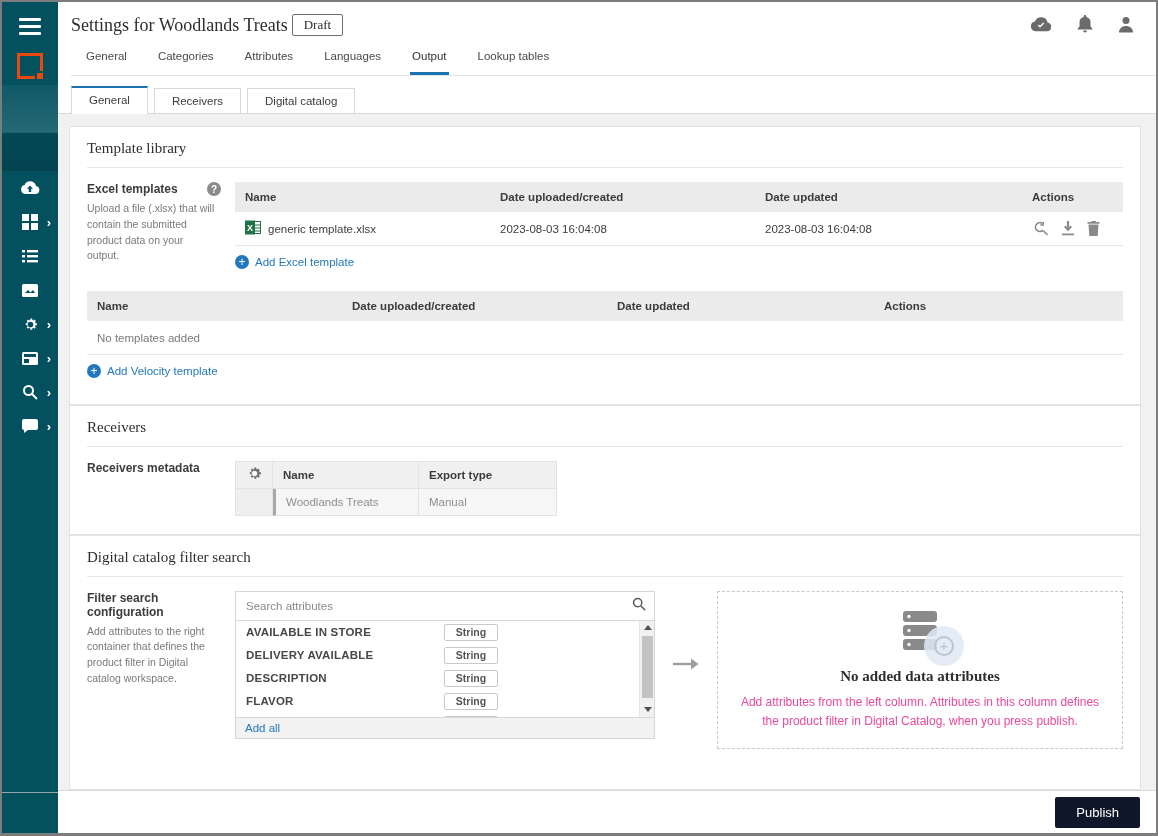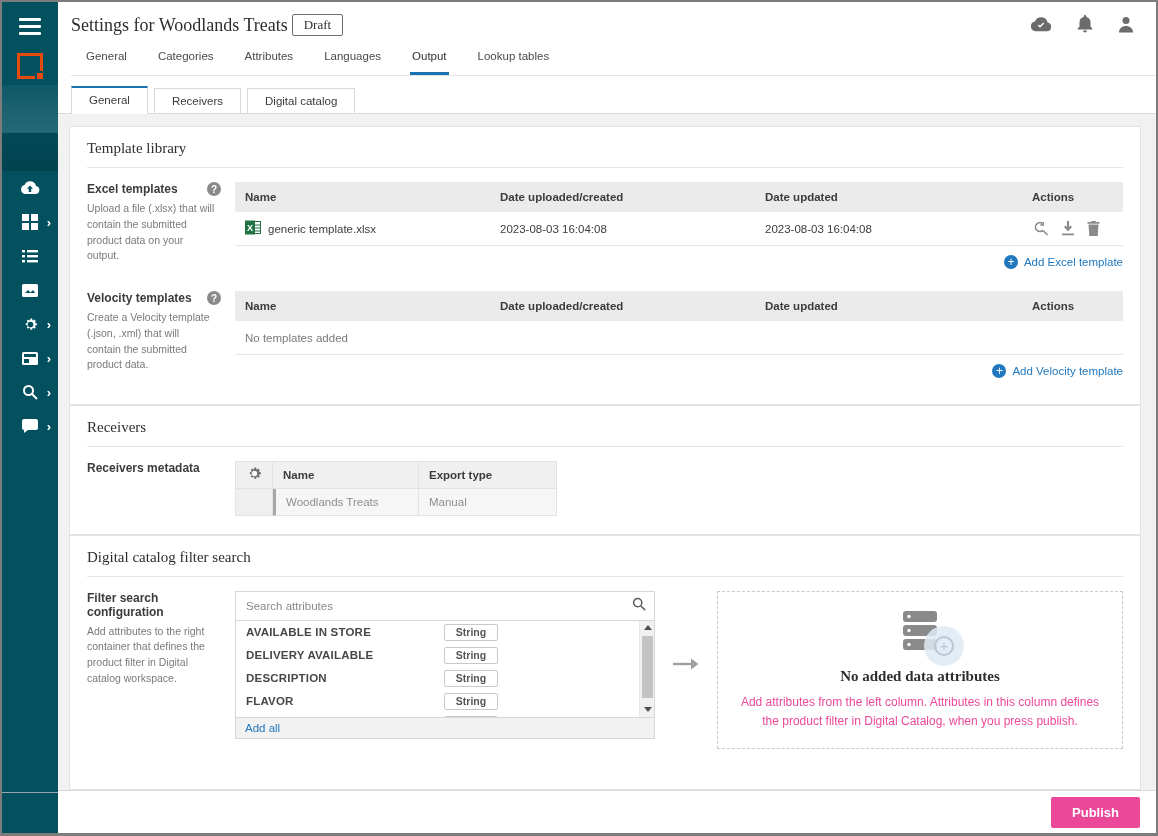--- a/index.html
+++ b/index.html
@@ -51,21 +51,21 @@
 
   
   .tmpl-table { flex:1; min-width:0; }
   .t-head { display:flex; background:#ebebeb; height:30px; align-items:center; font-size:11.5px; font-weight:bold; color:#3c3c3c; }
   .t-row { display:flex; height:34px; align-items:center; font-size:11.5px; color:#3c3c3c; border-bottom:1px solid #e6e6e6; }
   .c-name { flex:0 0 265px; padding-left:10px; display:flex; align-items:center; gap:7px; }
   .c-date1 { flex:0 0 265px; }
   .c-date2 { flex:0 0 267px; }
   .c-actions { flex:1; display:flex; gap:12px; align-items:center; }
   .empty-row { color:#7a7a7a; }
-  .add-row { display:flex; justify-content:flex-end; padding-top:9px; }
+  .add-row { display:flex; justify-content:flex-start; padding-top:9px; }
   .add-link { display:flex; align-items:center; gap:6px; color:#2178be; font-size:11.5px; cursor:pointer; }
   .plus-circle { width:14px; height:14px; border-radius:50%; background:#2178be; color:#fff; display:flex; align-items:center; justify-content:center; font-size:12px; line-height:1; }
   .plus-circle::after { content:"+"; margin-top:-1px; }
   .vel-block { margin-top:22px; }
   .action-icon { cursor:pointer; display:flex; }
 
   
   .rcv-table { font-size:11.5px; }
   .rcv-head { display:flex; }
   .rcv-head .cell { background:#f0f0f0; border:1px solid #e3e3e3; border-left:none; height:28px; display:flex; align-items:center; font-weight:bold; color:#3c3c3c; padding-left:10px; }
@@ -97,21 +97,21 @@
   .addall-link { color:#2178be; font-size:11.5px; cursor:pointer; }
   .arrow-zone { flex:0 0 62px; display:flex; align-items:center; justify-content:center; height:148px; }
   .drop-panel { flex:1; border:1px dashed #c9c9c9; min-height:134px; padding:14px 20px 16px; display:flex; flex-direction:column; align-items:center; text-align:center; background:#fff; }
   .db-icon-wrap { position:relative; width:60px; height:52px; margin-bottom:8px; }
   .plus-bubble { position:absolute; right:-14px; bottom:-8px; width:40px; height:40px; border-radius:50%; background:rgba(223,234,243,0.85); display:flex; align-items:center; justify-content:center; }
   .plus-inner { width:20px; height:20px; border-radius:50%; border:2px solid #b9c6d4; color:#b9c6d4; font-size:15px; line-height:16px; text-align:center; background:transparent; }
   .drop-title { font-family:"Liberation Serif",serif; font-weight:bold; font-size:15px; color:#2e2e2e; margin:2px 0 8px; }
   .drop-desc { font-size:12px; color:#ec4899; line-height:1.65; max-width:430px; }
 
   .footer { height:43px; background:#fff; border-top:1px solid #d9d9d9; display:flex; align-items:center; justify-content:flex-end; padding-right:16px; }
-  .publish-btn { background:#ec4899; color:#fff; font-weight:bold; font-size:13px; border:none; border-radius:2px; padding:8px 21px; cursor:pointer; font-family:"Liberation Sans",sans-serif; }
+  .publish-btn { background:#0f172a; color:#fff; font-weight:normal; font-size:13px; border:none; border-radius:2px; padding:8px 21px; cursor:pointer; font-family:"Liberation Sans",sans-serif; }
 </style>
 </head>
 <body>
 
 <div class="window">
 
   <div class="sidebar">
     <div class="hamburger">
         <span></span>
         <span></span>
@@ -302,27 +302,20 @@
             <div class="add-row">
               <span class="add-link">
                 <span class="plus-circle"></span>
                 <span>Add Excel template</span>
               </span>
             </div>
           </div>
         </div>
 
         <div class="section-row vel-block">
-          <div class="left-col">
-            <div class="left-label">
-              <span>Velocity templates</span>
-              <span class="help-icon"></span>
-            </div>
-            <div class="left-desc">Create a Velocity template (.json, .xml) that will contain the submitted product data.</div>
-          </div>
           <div class="tmpl-table">
             <div class="t-head">
               <div class="c-name">Name</div>
               <div class="c-date1">Date uploaded/created</div>
               <div class="c-date2">Date updated</div>
               <div class="c-actions">Actions</div>
             </div>
             <div class="t-row empty-row">
               <div class="c-name" style="gap:0">No templates added</div>
             </div>

